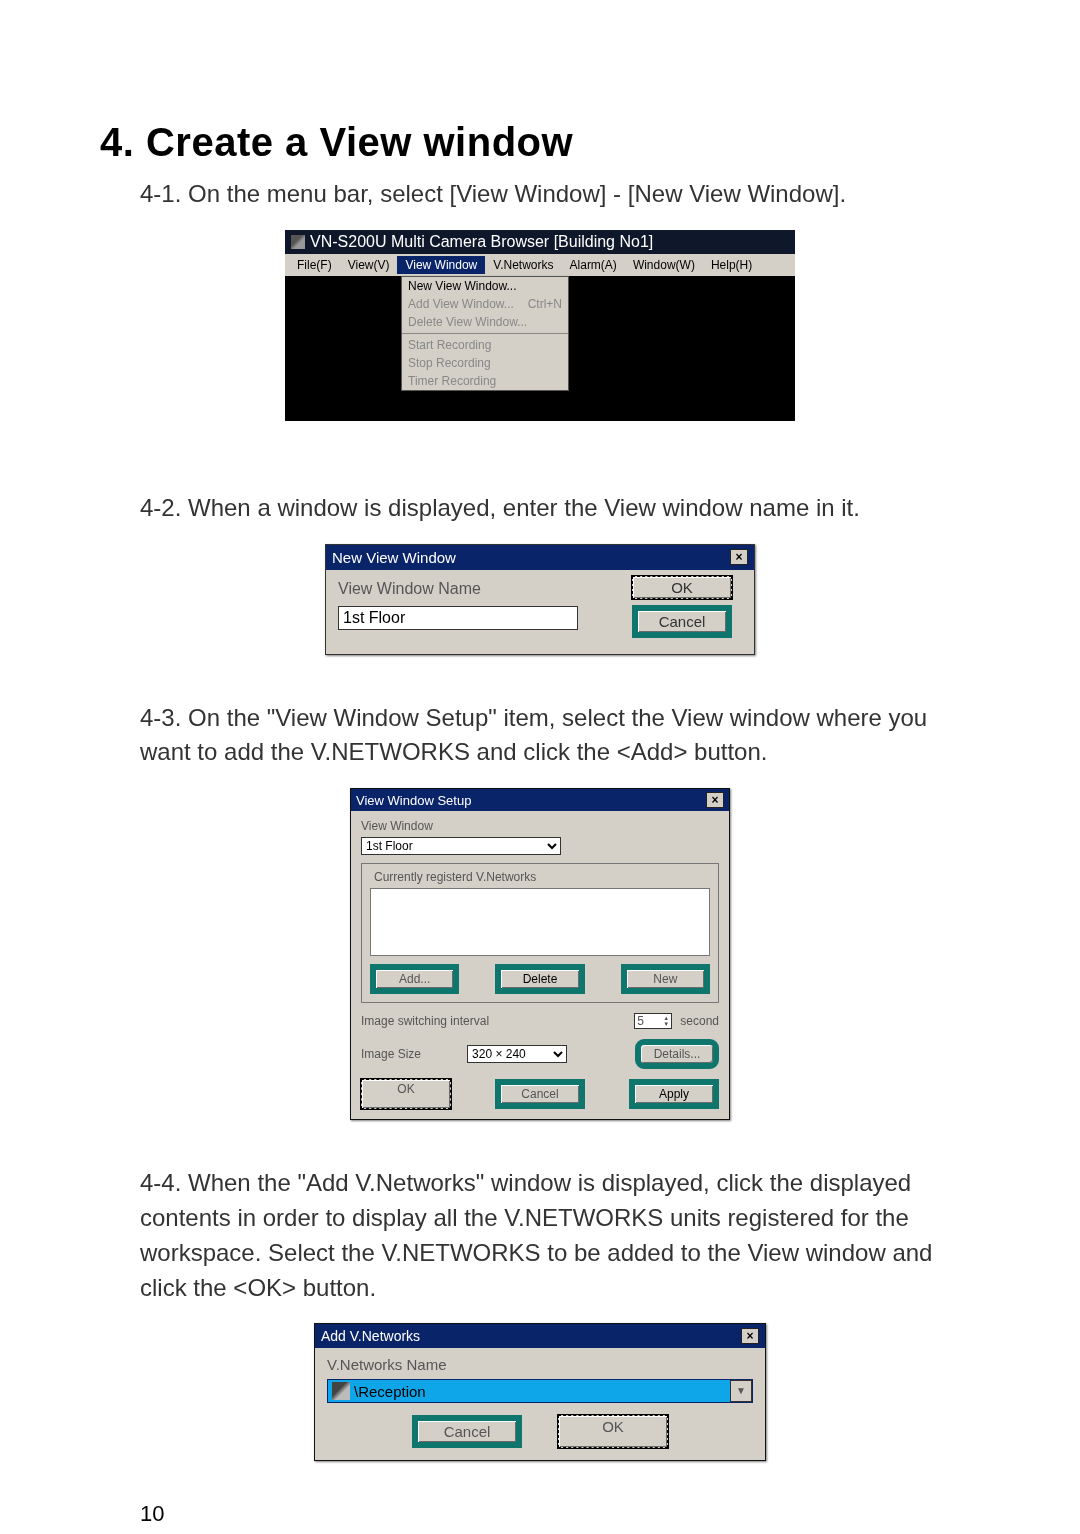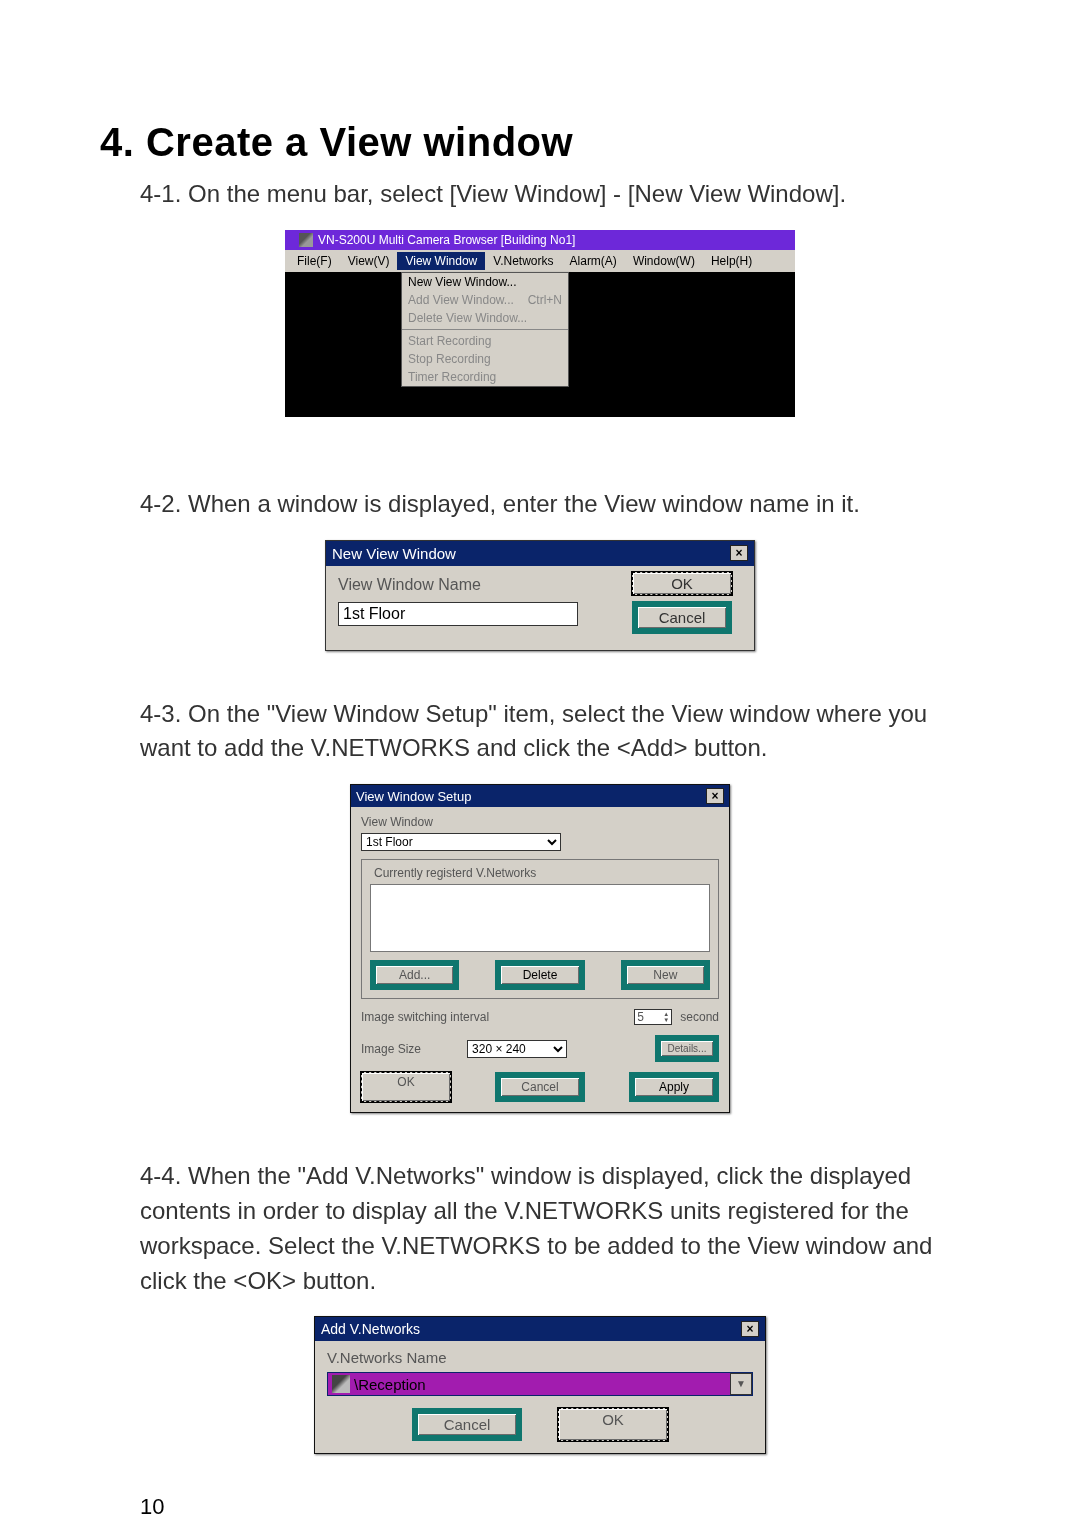--- a/index.html
+++ b/index.html
@@ -32,24 +32,24 @@
     justify-content: center;
     margin-bottom: 70px;
   }
   .appwin {
     width: 510px;
     background: #000;
     font-size: 11px;
     color: #000;
   }
   .titlebar {
-    background: #6d28d9;
+    background: #0f172a;
     color: #fff;
-    font-size: 12px;
-    padding: 3px 14px;
+    font-size: 16px;
+    padding: 3px 6px;
     display: flex;
     align-items: center;
   }
   .titlebar .icon-app {
     width: 14px; height: 14px;
     background: linear-gradient(135deg,#555 40%,#999 60%);
     margin-right: 5px;
   }
   .menubar {
     background: #d4d0c8;
@@ -137,31 +137,31 @@
   .dlg3 select { width: 200px; font-size:12px; border:1px solid #333; background:#fff;}
   .groupbox { border:1px solid #777; margin-top:8px; padding:6px 8px 8px;}
   .group-title { margin-top:-13px; background:#d4d0c8; display:inline-block; padding:0 4px; font-size:12px;}
   .white-area { background:#fff; border:1px solid #777; height:68px; margin:4px 0 8px;}
   .btn-row { display:flex; gap:36px; justify-content:space-between;align-items:center;}
   .btn-row .winbtn { width: 90px; font-size:12px;}
   .disabled-btn { color:#000000;}
   .row2 { display:flex; align-items:center; margin-top:10px; gap:8px; font-size:12px;}
   .spin { width:38px; border:1px solid #333; background:#fff; display:inline-flex; align-items:center; padding:0 2px; justify-content:space-between;}
   .spin-arrows { display:flex; flex-direction:column; font-size:6px; line-height:6px;}
-  .row3 .winbtn { width:64px; font-size:10px;}
+  .row3 .winbtn { width:84px; font-size:12px;border-radius:9px;}
   .bottom-row { display:flex; justify-content:space-between; margin-top:10px;}
   .bottom-row .winbtn { width: 90px; font-size:12px;}
   
   .dialog4-fig { display:flex; justify-content:center; margin-bottom:40px;}
   .dlg4 { width: 452px; background:#d4d0c8; border:1px solid #111; font-size:15px;}
   .dlg4 .dlg-title { font-size:14px;}
   .dlg4-body { padding:8px 12px 12px 12px; color:#555;}
   .dlg4 .combo {
     margin-top:6px;
-    display:flex; background:#a21caf; border:1px solid #0a246a; align-items:center;
+    display:flex; background:#0ea5e9; border:1px solid #0a246a; align-items:center;
   }
   .dlg4 .combo .combo-icon { width:18px; height:18px; background:linear-gradient(135deg,#444 40%,#bbb 60%); margin:2px 4px;}
   .dlg4 .combo .combo-text { flex:1; font-size:15px; color:#000;}
   .dlg4 .combo .combo-arrow { width:22px; height:22px; background:#d4d0c8; border:1px solid #333; text-align:center; font-size:10px; line-height:20px;}
   .dlg4-btns { display:flex; justify-content:center; gap:36px; margin-top:12px;}
   .page-num { font-size:22px; margin-left:40px; margin-top:20px;}
 </style>
 </head>
 <body>
 

